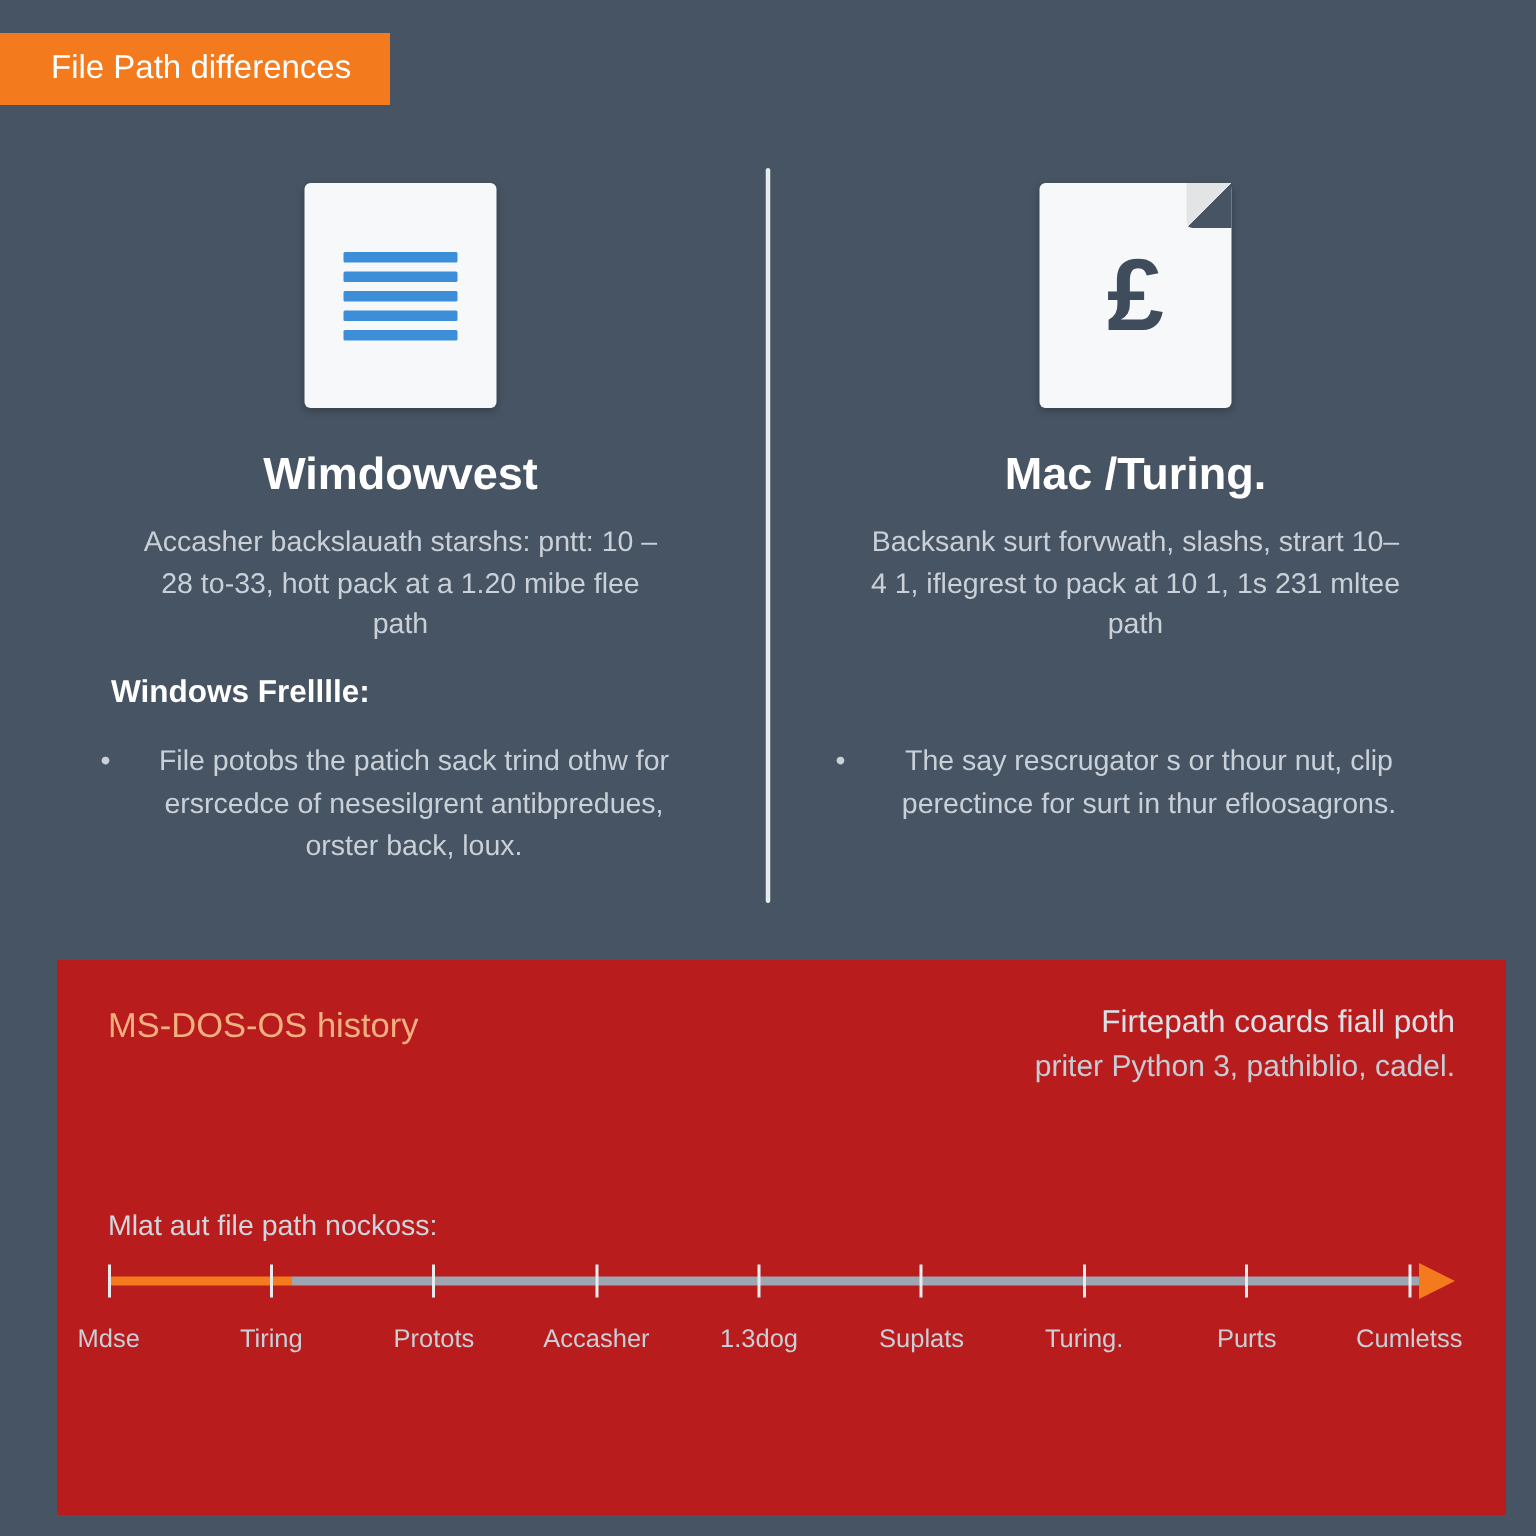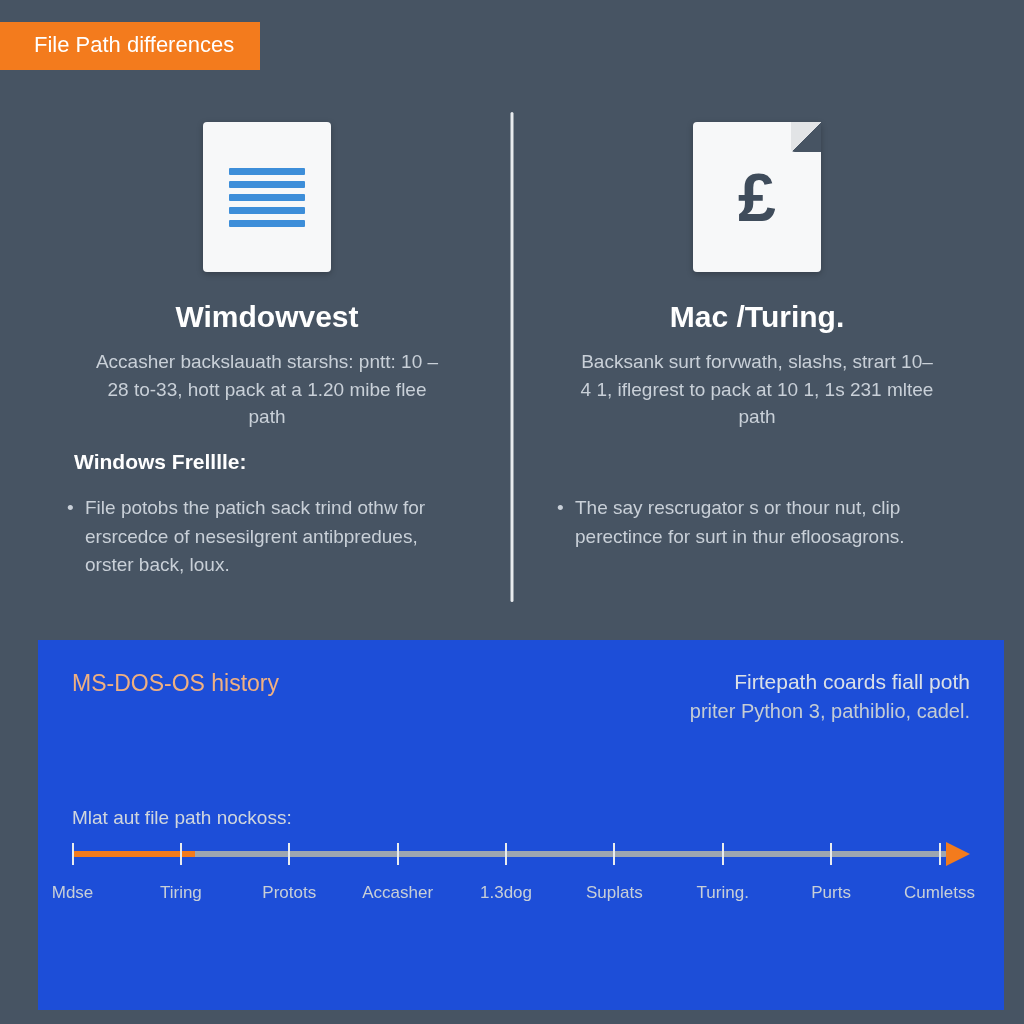--- a/index.html
+++ b/index.html
@@ -80,30 +80,30 @@
 
   .bullets {
     position: absolute; top: 494px; left: 0; right: 0;
     display: flex; padding: 0 50px; justify-content: center;
   }
   .bullets .bcol { width: 400px; }
   .bullets .bcol.left  { margin-right: 40px; }
   .bullets .bcol.right { margin-left: 50px; }
   .bullets p {
     font-size: 19px; line-height: 1.5; color: #c9d0d8;
-    text-align: left; padding-left: 18px; position: relative;
+    text-align: center; padding-left: 18px; position: relative;
   }
   .bullets p::before {
     content: "•"; position: absolute; left: 0; top: 0;
   }
 
   .history {
     position: absolute;
     left: 38px; right: 20px; top: 640px; bottom: 14px;
-    background: #1d4ed8;
+    background: #b91c1c;
     padding: 30px 34px 20px 34px;
   }
   .history-row { display: flex; justify-content: space-between; }
   .hist-title { color: #f0b081; font-size: 23px; font-weight: 500; }
   .hist-right { text-align: right; max-width: 420px; }
   .hist-right .l1 { color: #dbe0e6; font-size: 21px; margin-bottom: 6px; }
   .hist-right .l2 { color: #c5ccd4; font-size: 20px; }
 
   .tl-caption {
     color: #d0d6dd; font-size: 19px;

